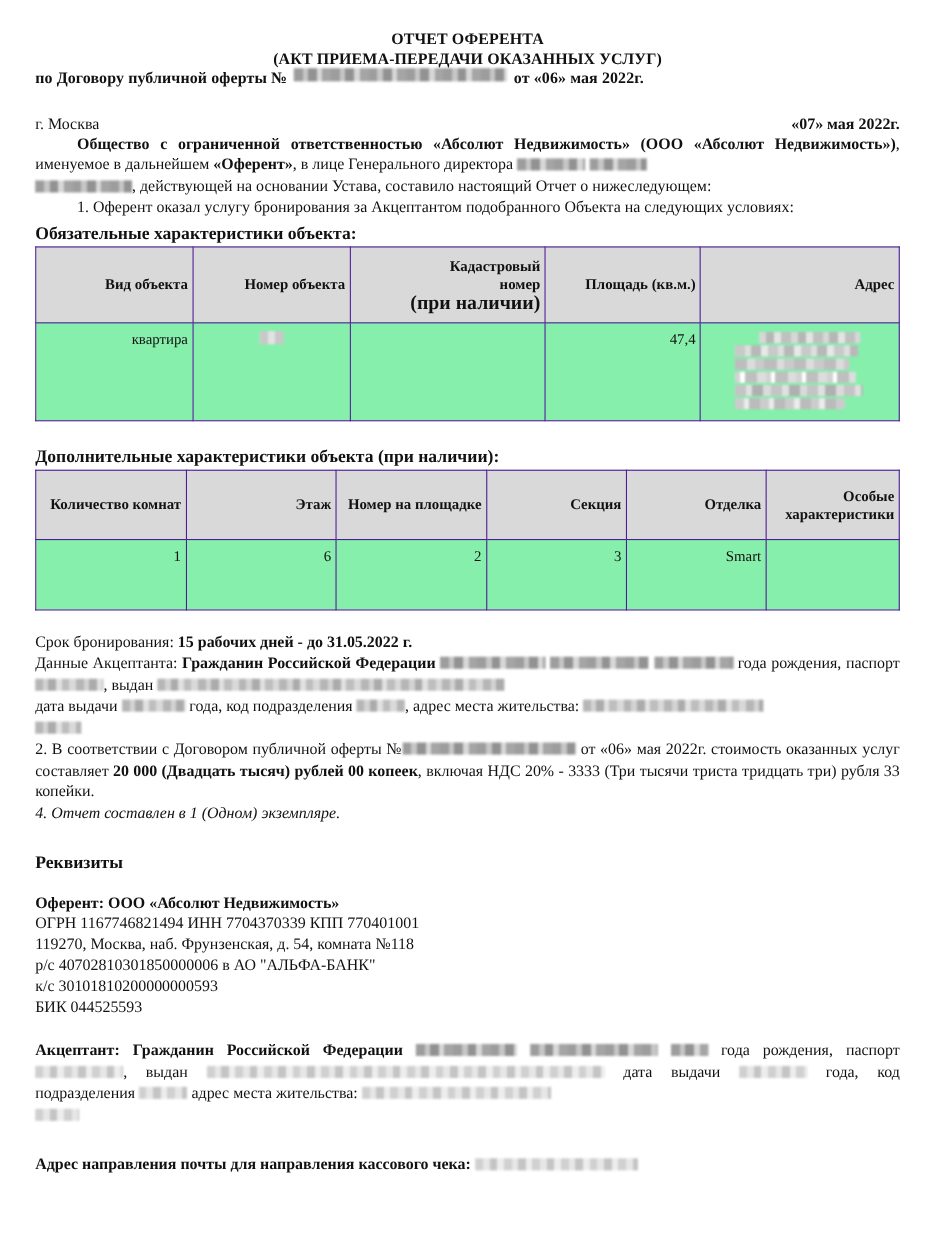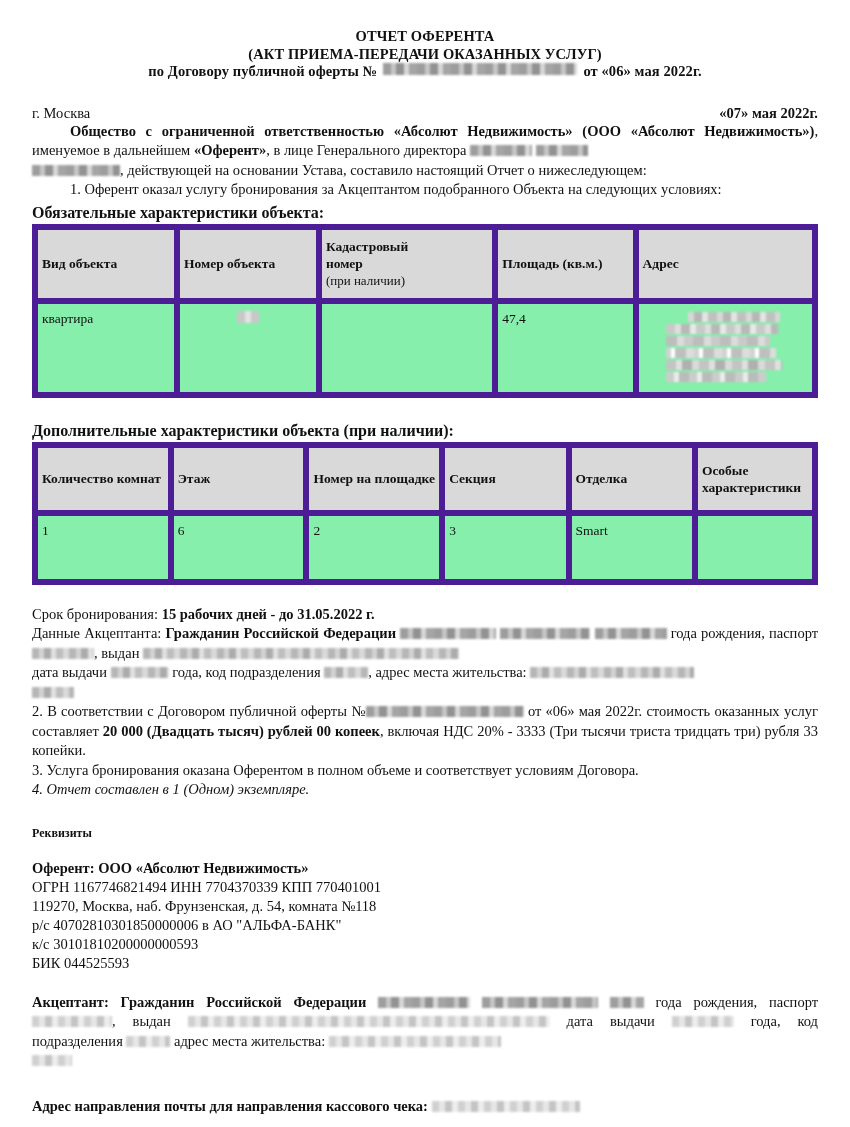--- a/index.html
+++ b/index.html
@@ -28,21 +28,20 @@
   .doc-title {
     text-align: center;
     font-weight: bold;
     font-size: 14.5px;
     line-height: 17.5px;
     letter-spacing: 0.1px;
   }
   .doc-title .ln { display: block; white-space: nowrap; }
   .title-line3 {
     display: flex;
-    justify-content: center;
     align-items: baseline;
     gap: 0;
     white-space: nowrap;
   }
 
   .city-date-row {
     display: flex;
     justify-content: space-between;
     align-items: baseline;
     margin-top: 24px;
@@ -79,58 +78,58 @@
   
   table.obj {
     border-collapse: collapse;
     width: 100%;
     table-layout: fixed;
     margin-top: 2px;
     font-size: 13.5px;
   }
   table.obj th,
   table.obj td {
-    border: 6px solid #4c1d95;
+    border: 1px solid #4c1d95;
     vertical-align: middle;
-    text-align: left;
+    text-align: right;
     padding: 3px 4px;
   }
   table.obj thead th {
     background: #d9d9d9;
     font-weight: bold;
     line-height: 17px;
     height: 62px;
   }
   table.obj tbody td {
     background: #86efac;
     vertical-align: top;
     padding-top: 7px;
     height: 78px;
     font-weight: normal;
   }
-  .thin { font-weight: normal; font-size: 13px; }
+  .thin { font-weight: bold; font-size: 18px; }
 
   .tbl2-wrap { margin-top: 24px; }
   table.obj2 thead th { height: 56px; }
   table.obj2 tbody td { height: 53px; }
 
   
   .mid-block { margin-top: 20px; }
   .mid-block p.para { text-indent: 0; }
   .p-cost { text-indent: 38px; }
   .p-term { text-indent: 38px; }
   .p-accept { text-indent: 38px; }
   .p-clause2 { text-indent: 38px; margin-top: 13px; }
   .p-clause3 { text-indent: 38px; }
   .p-clause4 { text-indent: 38px; font-style: italic; }
 
   
   .req-title {
     font-weight: bold;
-    font-size: 12px;
+    font-size: 16px;
     margin-top: 26px;
   }
   .req-block {
     margin-top: 18px;
     font-size: 14.5px;
     line-height: 19px;
   }
   .req-block .row { white-space: nowrap; }
   .req-block .bold { font-weight: bold; }
 
@@ -332,21 +331,20 @@
 
   <div class="mid-block">
 
 
     <p class="para p-term"><span>Срок бронирования: </span><b>15 рабочих дней - до 31.05.2022 г.</b></p>
 
     <p class="para p-accept"><span>Данные Акцептанта: </span><b>Гражданин Российской Федерации</b>&nbsp;<span class="rd d" style="width:96px;"></span>&nbsp;<span class="rd d" style="width:90px;"></span>&nbsp;<span class="rd d" style="width:72px;"></span><span> года рождения, паспорт </span><span class="rd" style="width:62px;"></span><span>, выдан </span><span class="rd" style="width:316px;"></span><br><span>дата выдачи </span><span class="rd" style="width:58px;"></span><span> года, код подразделения </span><span class="rd" style="width:44px;"></span><span>, адрес места жительства: </span><span class="rd" style="width:164px;"></span><br><span class="rd" style="width:42px;"></span></p>
 
     <p class="para p-clause2"><span>2. В соответствии с Договором публичной оферты №</span><span class="rd d" style="width:158px;"></span><span> от «06» мая 2022г. стоимость оказанных услуг составляет </span><b>20 000 (Двадцать тысяч) рублей 00 копеек</b><span>, включая НДС 20% - 3333 (Три тысячи триста тридцать три) рубля 33 копейки.</span></p>
 
-    <p class="para p-clause3">3. Услуга бронирования оказана Оферентом в полном объеме и соответствует условиям Договора.</p>
     <p class="para p-clause4">4. Отчет составлен в 1 (Одном) экземпляре.</p>
   </div>
 
   <div class="req-title">Реквизиты</div>
 
   <div class="req-block">
     <div class="row bold">Оферент: ООО «Абсолют Недвижимость»</div>
     <div class="row">ОГРН 1167746821494  ИНН 7704370339 КПП  770401001</div>
     <div class="row">119270, Москва, наб. Фрунзенская, д. 54, комната №118</div>
     <div class="row">р/с  40702810301850000006 в АО "АЛЬФА-БАНК"</div>

